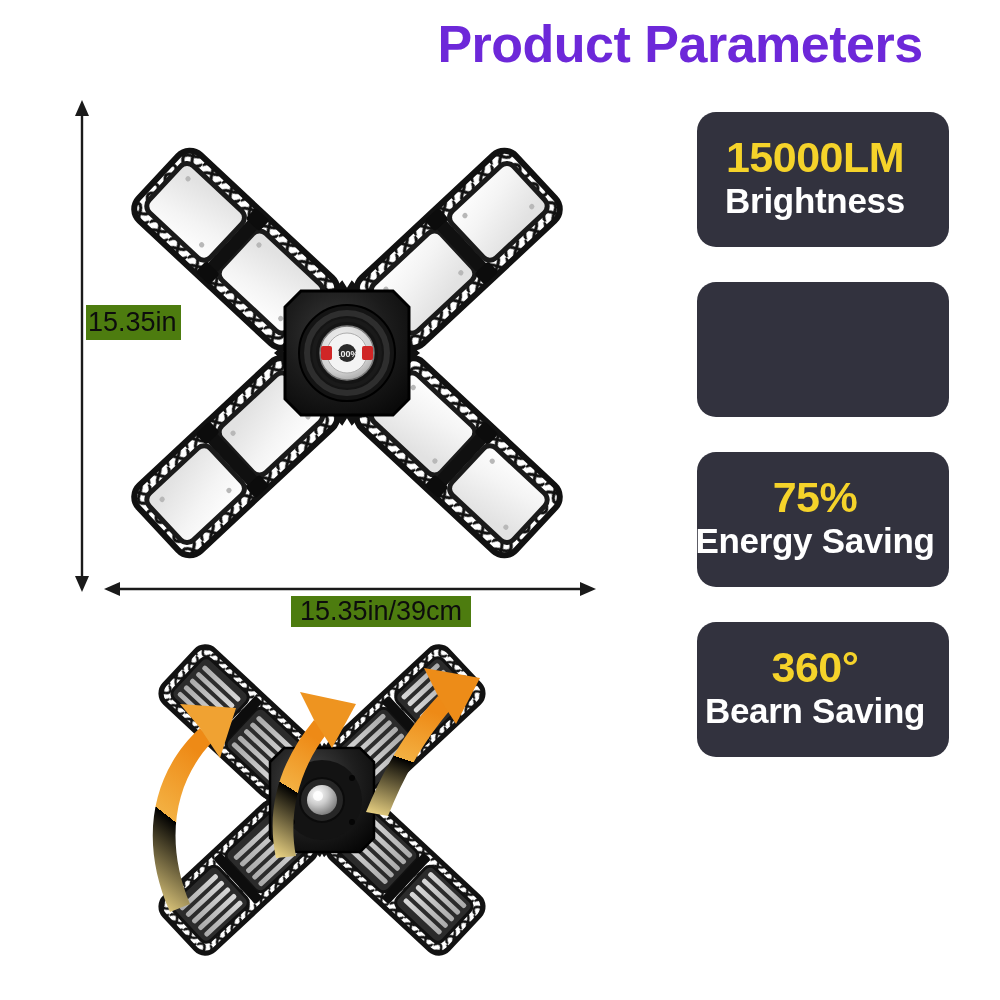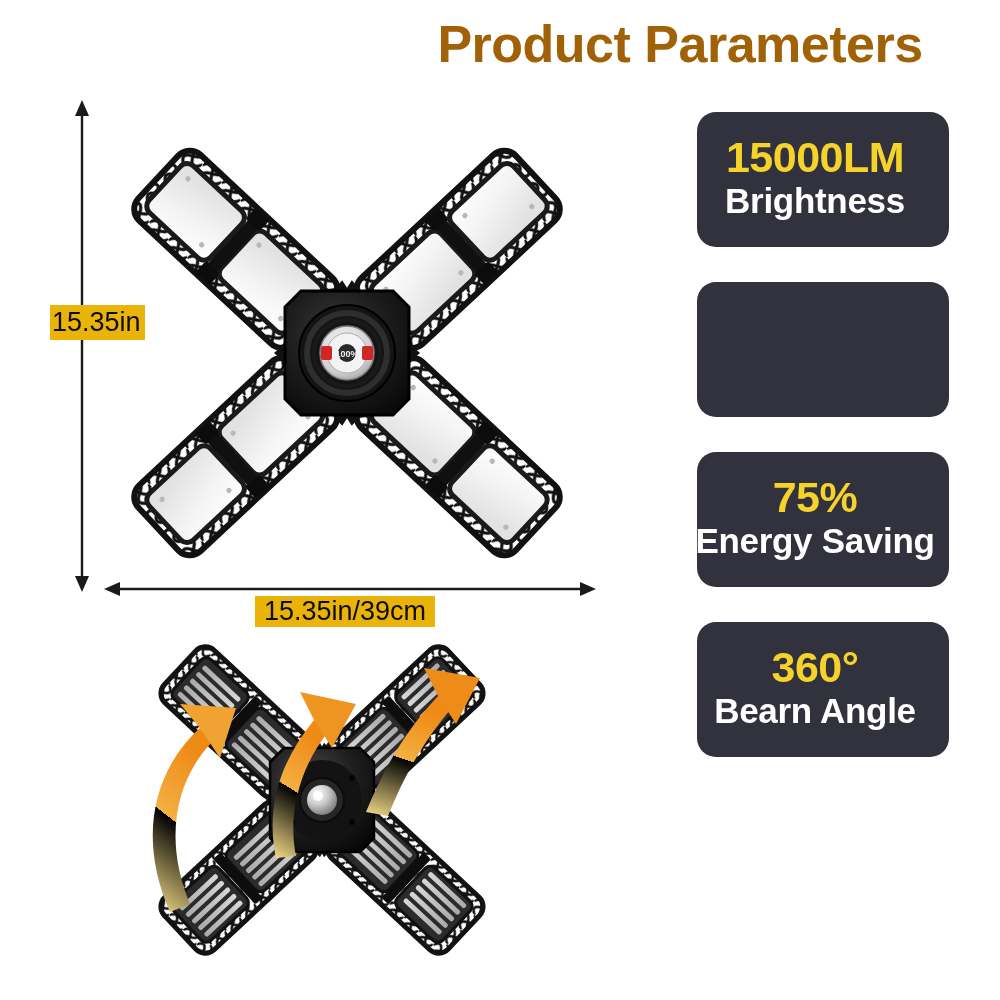--- a/index.html
+++ b/index.html
@@ -24,21 +24,21 @@
   
   #page-title {
     position: absolute;
     left: 400px;
     top: 16px;
     width: 560px;
     text-align: center;
     font-size: 52px;
     font-weight: 700;
     letter-spacing: -0.5px;
-    color: #a16207;
+    color: #6d28d9;
     line-height: 1.1;
     white-space: nowrap;
   }
 
   
   .figure-wrap {
     position: absolute;
   }
   #figure-front {
     left: 92px;
@@ -68,26 +68,27 @@
   }
   #dim-horizontal {
     position: absolute;
     left: 100px;
     top: 566px;
     width: 500px;
     height: 46px;
   }
   .dim-label {
     position: absolute;
-    background: #eab308;
+    background: #4d7c0f;
     color: #0d0d0d;
     font-size: 27px;
     font-weight: 400;
     letter-spacing: 0px;
     white-space: nowrap;
+    margin-left: 36px;
   }
   #dim-vertical-label {
     left: 50px;
     top: 305px;
     padding: 2px 4px 2px 2px;
   }
   #dim-horizontal-label {
     left: 255px;
     top: 596px;
     padding: 0 9px;
@@ -337,19 +338,19 @@
     <div class="spec-card" data-size="md">
     </div>
 
     <div class="spec-card" data-size="md">
       <div class="spec-value">75%</div>
       <div class="spec-label">Energy Saving</div>
     </div>
 
     <div class="spec-card" data-size="md">
       <div class="spec-value">360°</div>
-      <div class="spec-label">Bearn Angle</div>
+      <div class="spec-label">Bearn Saving</div>
     </div>
 
 
   </div>
 
 </div>
 
 </body></html>

